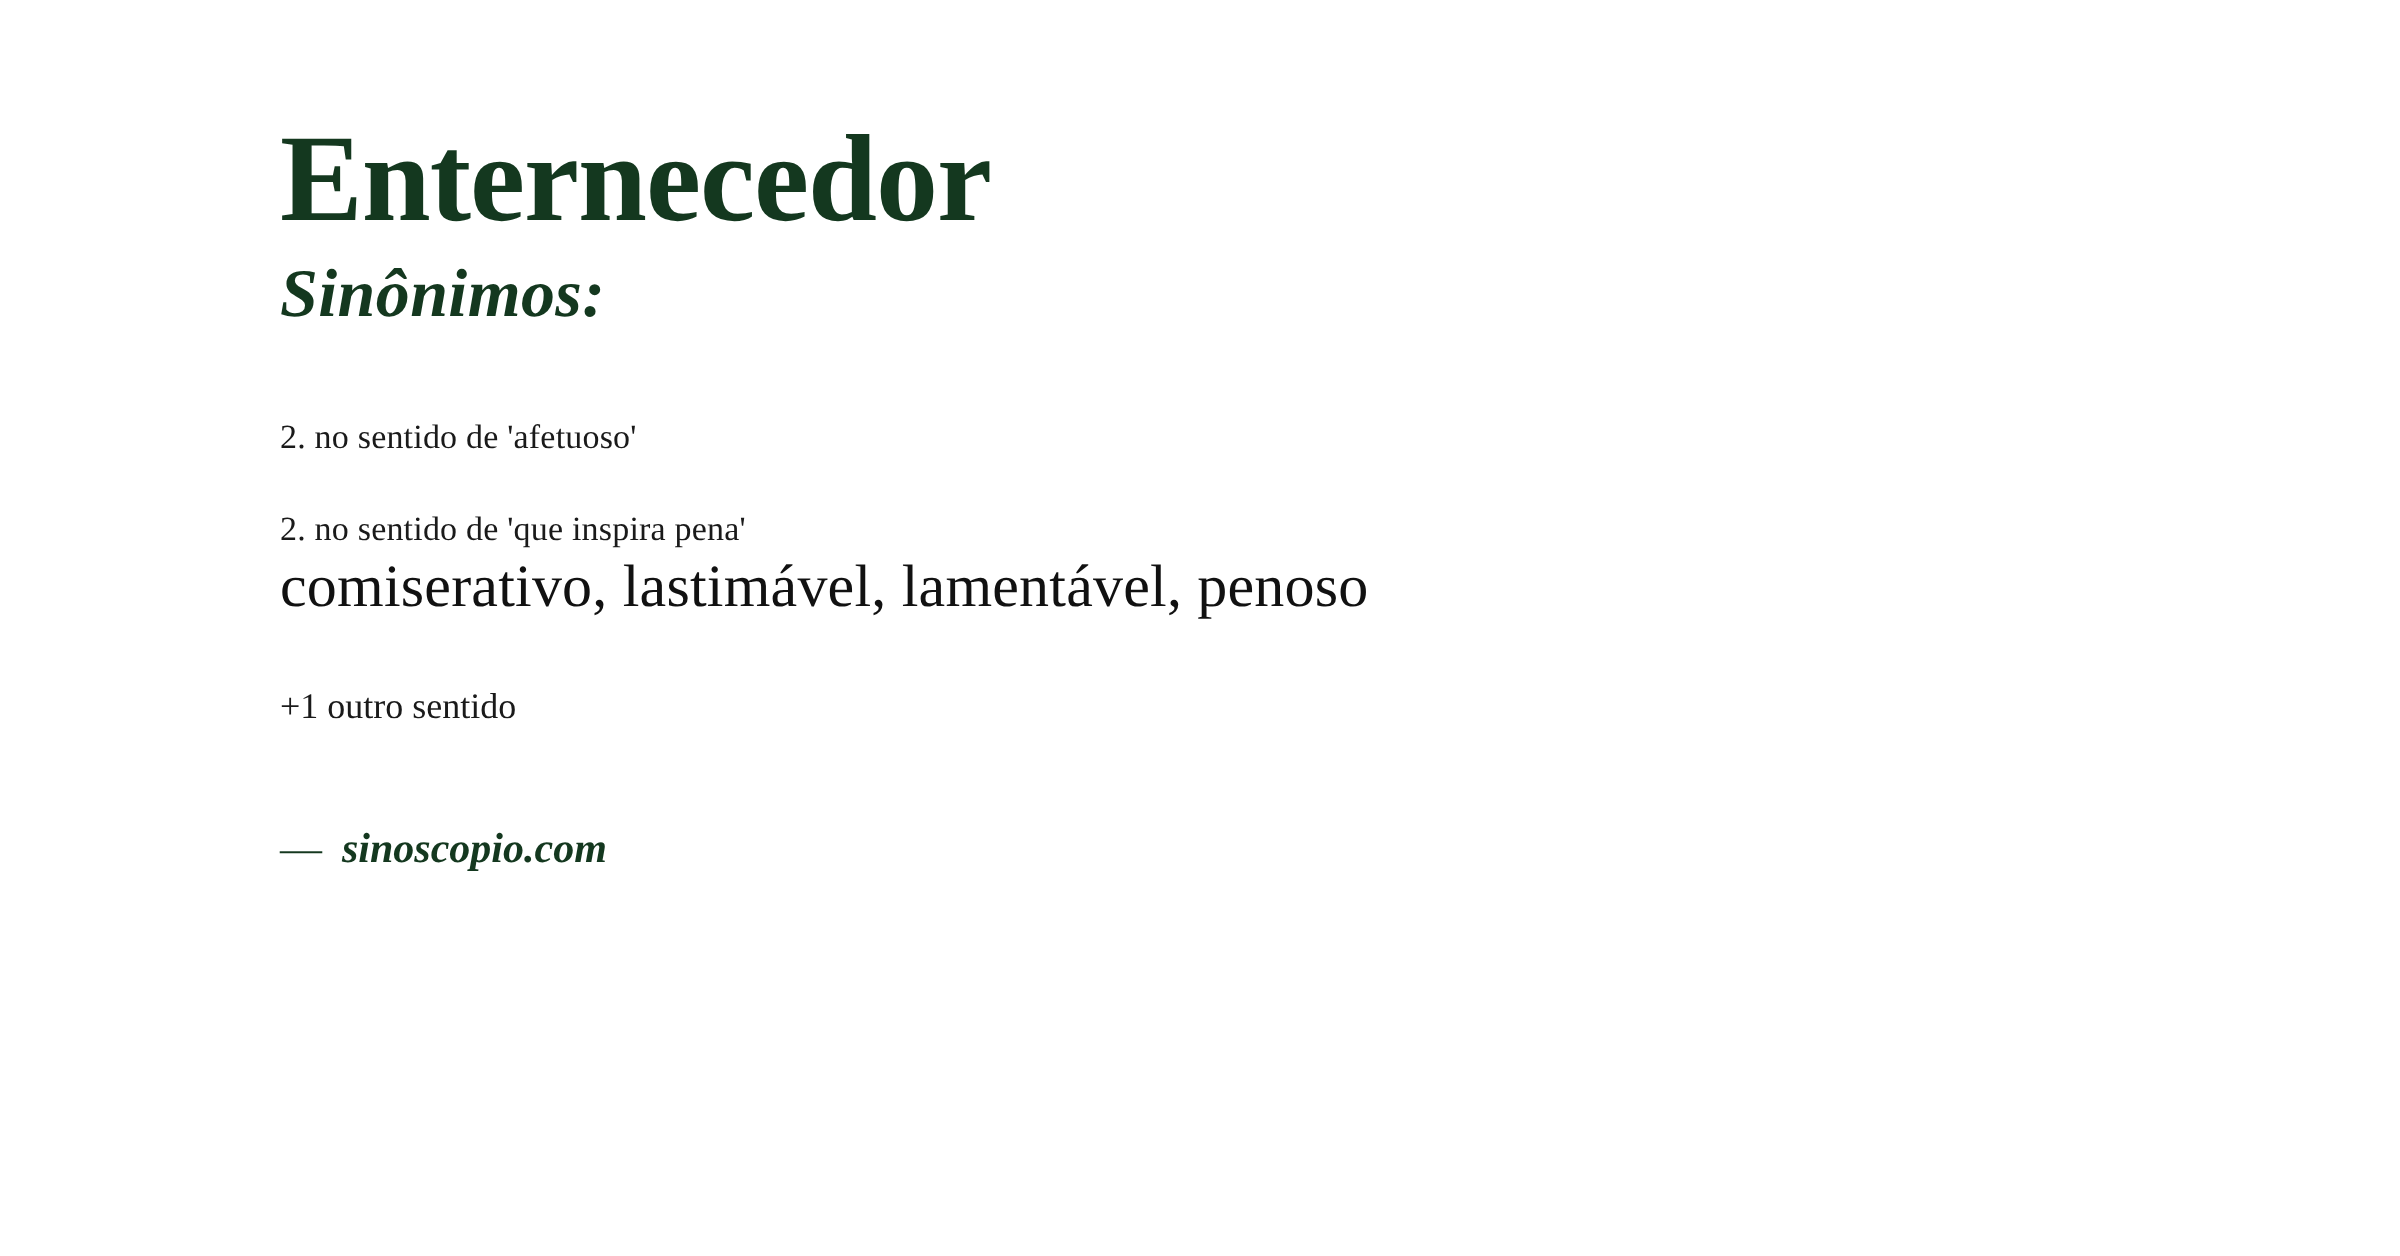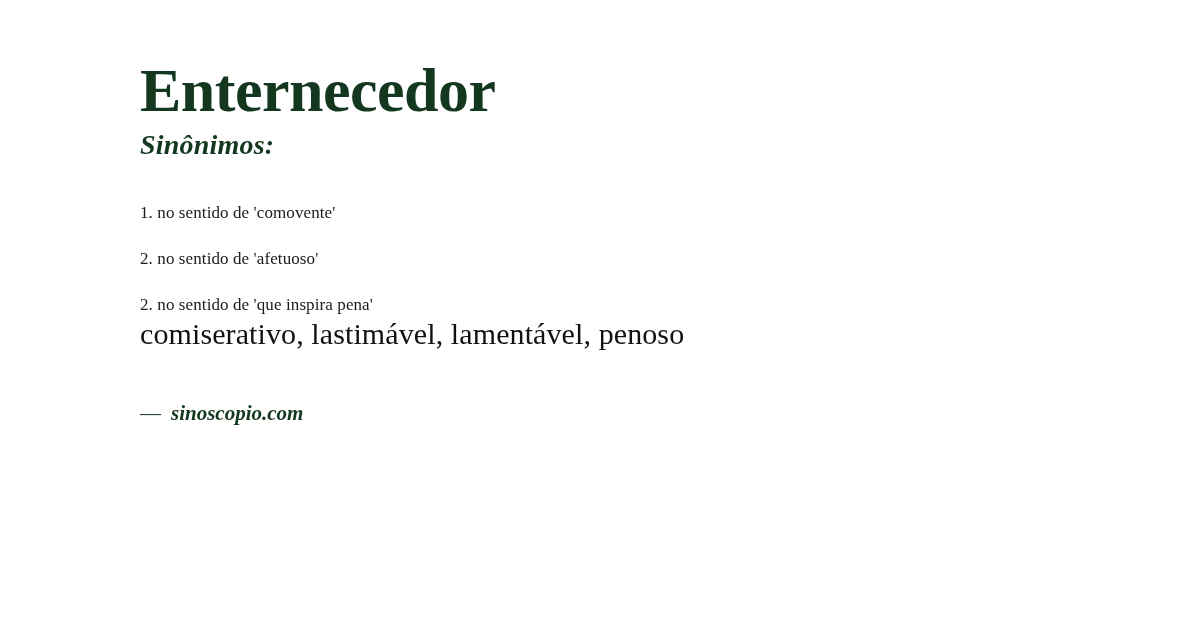--- a/index.html
+++ b/index.html
@@ -28,21 +28,21 @@
     font-size: 62px;
     line-height: 1.05;
     color: #14381f;
     letter-spacing: -0.5px;
     margin: 0 0 2px 0;
   }
   .subtitle {
     font-family: "Liberation Serif", serif;
     font-style: italic;
     font-weight: bold;
-    font-size: 28px;
+    font-size: 34px;
     color: #14381f;
     margin: 6px 0 0 0;
     letter-spacing: 0.2px;
   }
   .senses {
     margin-top: 42px;
   }
   .sense {
     margin-bottom: 26px;
   }
@@ -94,33 +94,33 @@
 
 <div class="page">
 
   <h1 class="word-title">Enternecedor</h1>
 
   <div class="subtitle">Sinônimos:</div>
 
   <div class="senses">
 
     <div class="sense">
-      <div class="sense-label">1. no sentido de 'comovente'</div>
     </div>
 
     <div class="sense">
       <div class="sense-label">2. no sentido de 'afetuoso'</div>
     </div>
 
     <div class="sense">
       <div class="sense-label">2. no sentido de 'que inspira pena'</div>
       <div class="sense-words">comiserativo, lastimável, lamentável, penoso</div>
     </div>
 
   </div>
 
+  <div class="more-senses">+1 outro sentido</div>
 
   <div class="source">
     <span class="dash">—</span>
     <span class="site">sinoscopio.com</span>
   </div>
 
 </div>
 
 </body></html>

